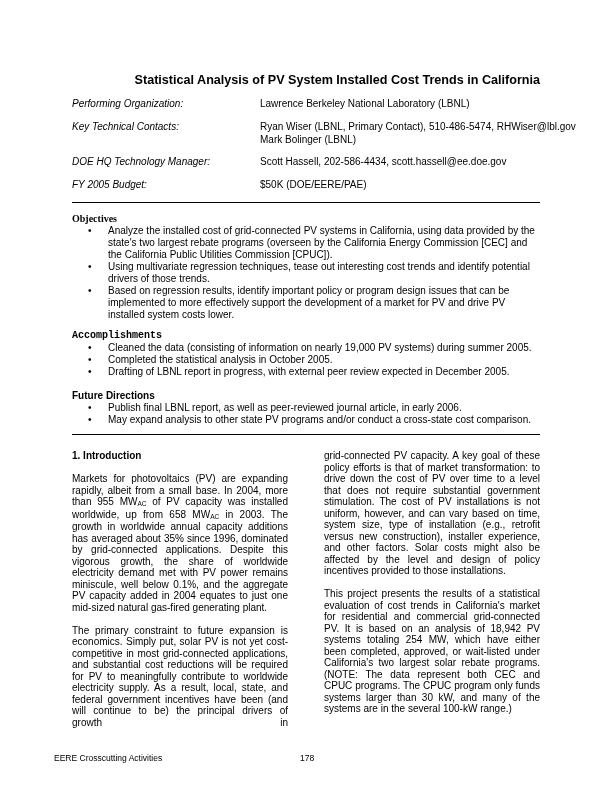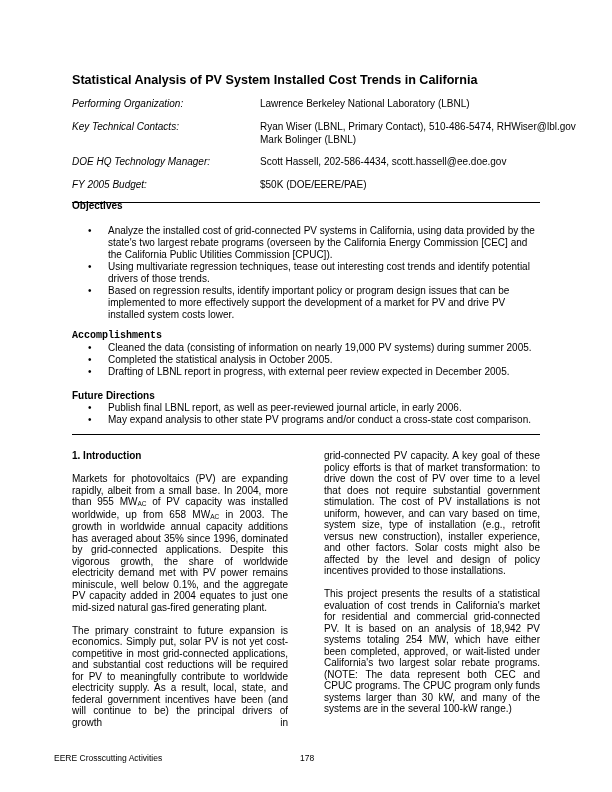--- a/index.html
+++ b/index.html
@@ -19,21 +19,21 @@
       position: absolute;
       left: 72px;
       top: 0;
       width: 468px;
     }
     .title {
       position: absolute;
       top: 72px;
       left: 0;
       width: 468px;
-      text-align: left;
+      text-align: right;
       font-weight: bold;
       font-size: 12.6px;
       line-height: 16px;
     }
     .meta-row {
       position: absolute;
       left: 0;
       width: 468px;
       font-size: 10px;
       line-height: 12px;
@@ -139,21 +139,21 @@
     <span class="meta-value">Scott Hassell, 202-586-4434, scott.hassell@ee.doe.gov</span>
   </div>
 
   <div class="meta-row" style="top:179px;">
     <span class="meta-label">FY 2005 Budget:</span>
     <span class="meta-value">$50K (DOE/EERE/PAE)</span>
   </div>
 
   <div class="rule" style="top:202px;"></div>
 
-  <div class="section-head" style="top:200px;">Objectives</div>
+  <div class="section-head" style="top:213px;font-family:Liberation Serif, serif;">Objectives</div>
   <ul class="bullets" style="top:225px;">
     <li><span class="dot">•</span><span>Analyze the installed cost of grid-connected PV systems in California, using data provided by the state's two largest rebate programs (overseen by the California Energy Commission [CEC] and the California Public Utilities Commission [CPUC]).</span></li>
     <li><span class="dot">•</span><span>Using multivariate regression techniques, tease out interesting cost trends and identify potential drivers of those trends.</span></li>
     <li><span class="dot">•</span><span>Based on regression results, identify important policy or program design issues that can be implemented to more effectively support the development of a market for PV and drive PV installed system costs lower.</span></li>
   </ul>
 
   <div class="section-head" style="top:330px;font-family:Liberation Mono, monospace;">Accomplishments</div>
   <ul class="bullets" style="top:342px;">
     <li><span class="dot">•</span><span>Cleaned the data (consisting of information on nearly 19,000 PV systems) during summer 2005.</span></li>
     <li><span class="dot">•</span><span>Completed the statistical analysis in October 2005.</span></li>

